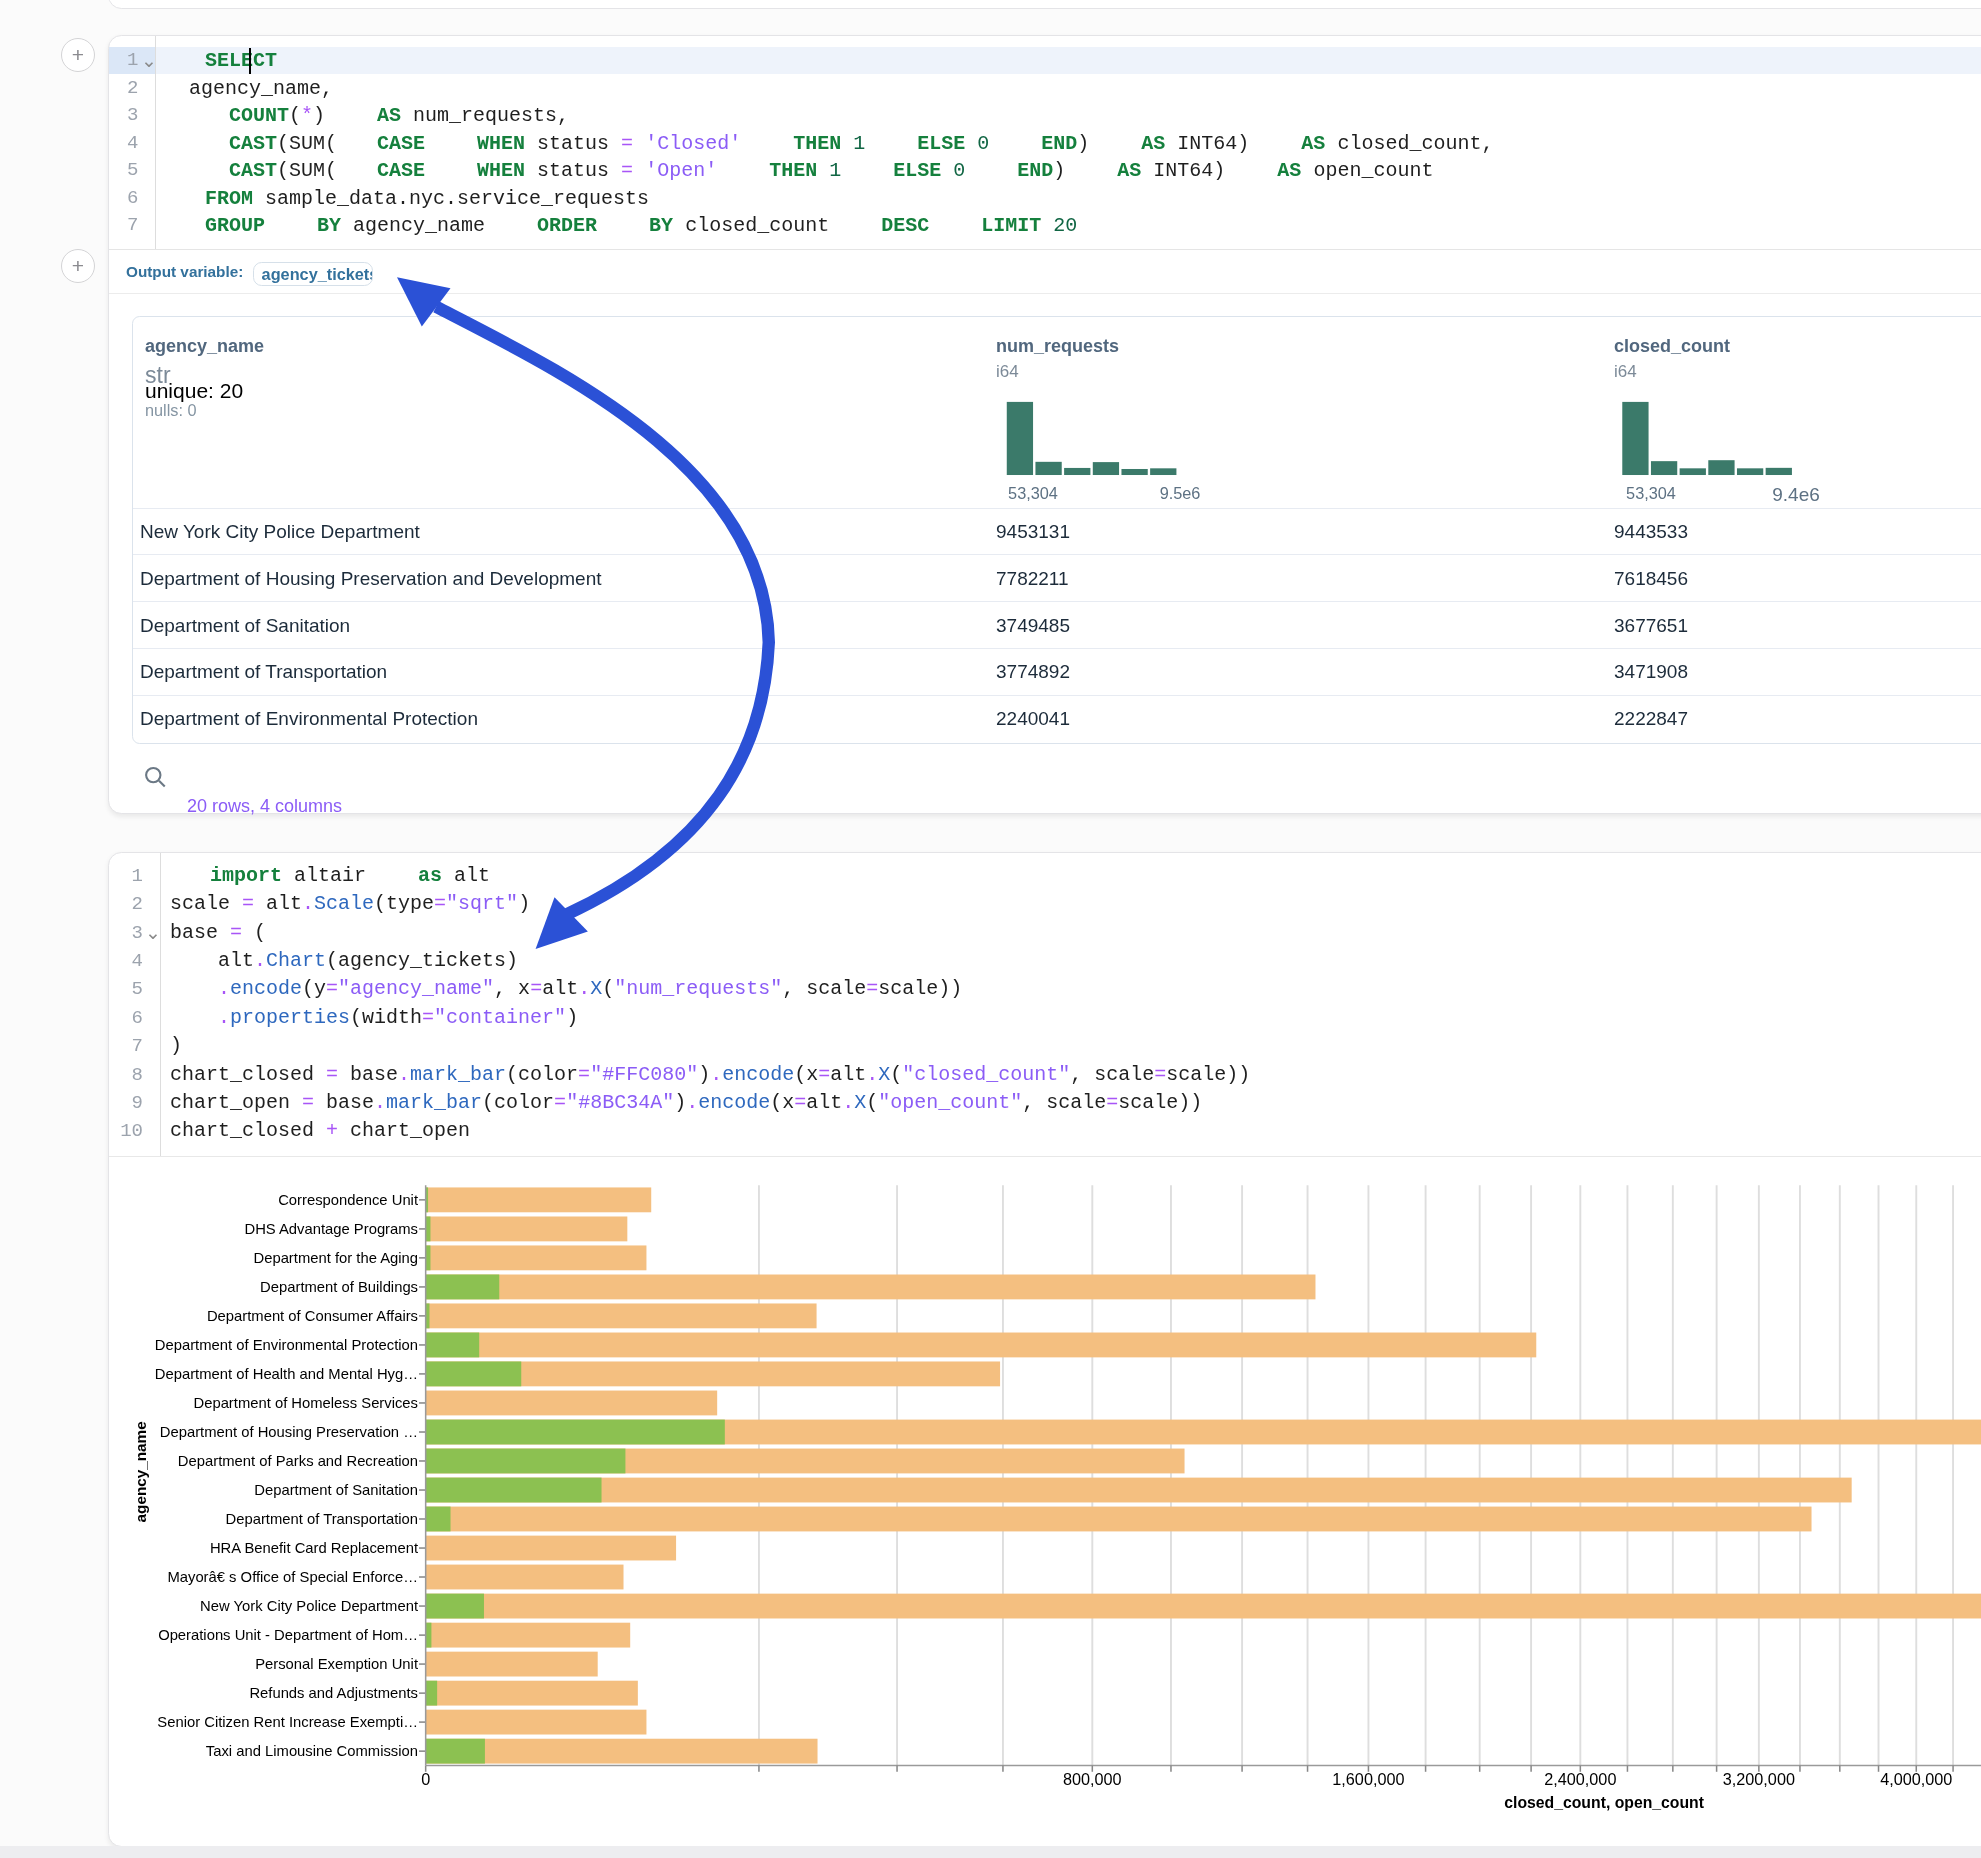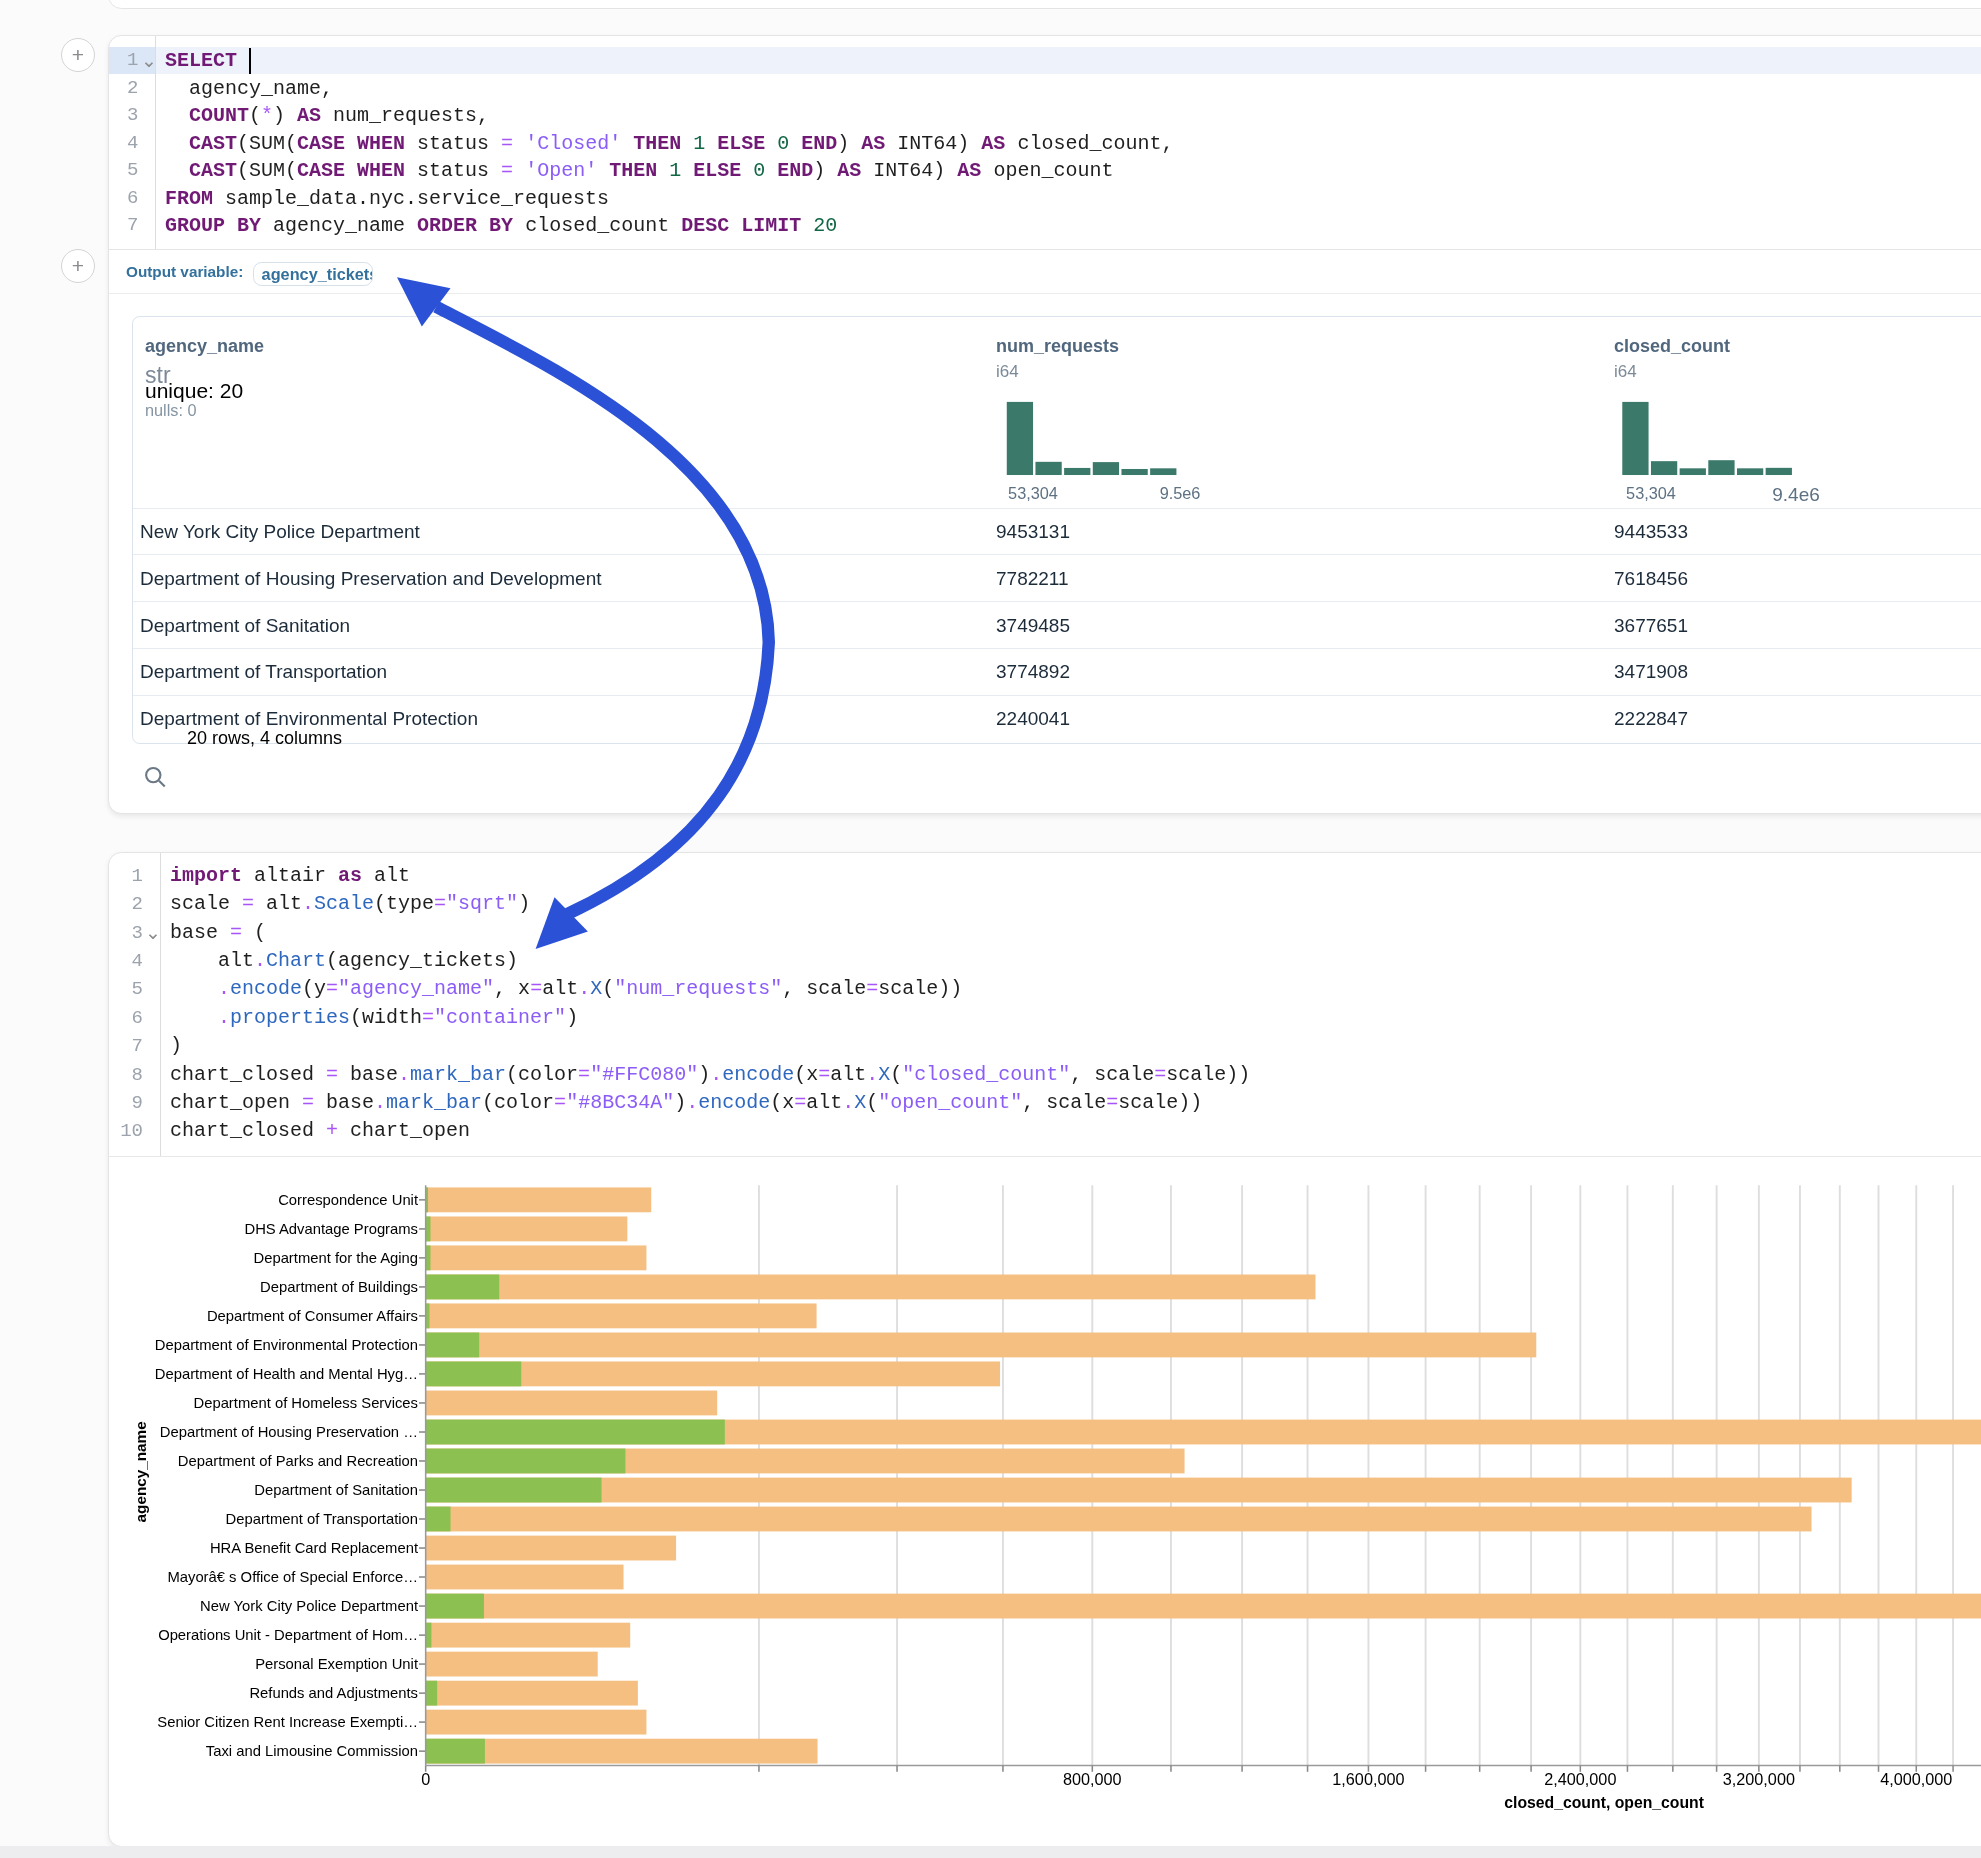--- a/index.html
+++ b/index.html
@@ -4,21 +4,21 @@
 <style>
   html,body{margin:0;padding:0;}
   body{width:1982px;height:1858px;position:relative;overflow:hidden;background:#fbfbfb;
        font-family:"Liberation Sans",sans-serif;}
   .cell{position:absolute;left:108px;width:2590px;background:#fff;border:1px solid #e4e4e7;
         border-radius:13.4px;box-shadow:0 2.9px 5.7px rgba(0,0,0,.07);}
   .cl{position:absolute;white-space:pre;font-family:"Liberation Mono",monospace;
       font-size:20px;line-height:27.4px;color:#1f1f1f;}
   .ln{position:absolute;text-align:right;font-family:"Liberation Mono",monospace;
       font-size:19px;line-height:27.4px;color:#9ca3ad;}
-  .kw{color:#701a75;font-weight:bold;}
+  .kw{color:#15803d;font-weight:bold;margin-left:40px;}
   .op{color:#a855f7;}
   .st{color:#8b5cf6;}
   .nm{color:#116644;}
   .fn{color:#2e68be;}
   .chev{position:absolute;font-size:19px;color:#8a8a8a;font-family:"Liberation Sans",sans-serif;}
   .trow{position:absolute;left:0;width:1982px;height:23px;}
   .trow span{position:absolute;font-size:19px;color:#1c2b3a;white-space:nowrap;}
   .ln2{position:absolute;left:106px;width:37px;text-align:right;
        font-family:"Liberation Mono",monospace;font-size:19px;line-height:28px;color:#9ca3ad;}
   .cl2{position:absolute;left:170px;white-space:pre;font-family:"Liberation Mono",monospace;
@@ -100,21 +100,21 @@
 <div class="trow" style="top:708px;">
     <span style="left:140px;">Department of Environmental Protection</span>
     <span style="left:996px;">2240041</span>
     <span style="left:1614px;">2222847</span>
   </div>
 <div style="position:absolute;left:133px;top:554px;width:2646px;height:1px;background:#e7ebf2;"></div>
 <div style="position:absolute;left:133px;top:601px;width:2646px;height:1px;background:#e7ebf2;"></div>
 <div style="position:absolute;left:133px;top:648px;width:2646px;height:1px;background:#e7ebf2;"></div>
 <div style="position:absolute;left:133px;top:695px;width:2646px;height:1px;background:#e7ebf2;"></div>
 
-<div style="position:absolute;left:187px;top:728px;font-size:18px;color:#000000;">20 rows, 4 columns</div>
+<div style="position:absolute;left:187px;top:796px;font-size:18px;color:#8b5cf6;">20 rows, 4 columns</div>
 
 <div class="cell" style="top:852px;height:993px;"></div>
 
 <div style="position:absolute;left:160px;top:853px;width:1px;height:304px;background:#dddddd;"></div>
 
 <div class="ln2" style="top:862px;">1</div>
 <div class="ln2" style="top:890px;">2</div>
 <div class="ln2" style="top:919px;">3</div>
 <div class="ln2" style="top:947px;">4</div>
 <div class="ln2" style="top:975px;">5</div>

